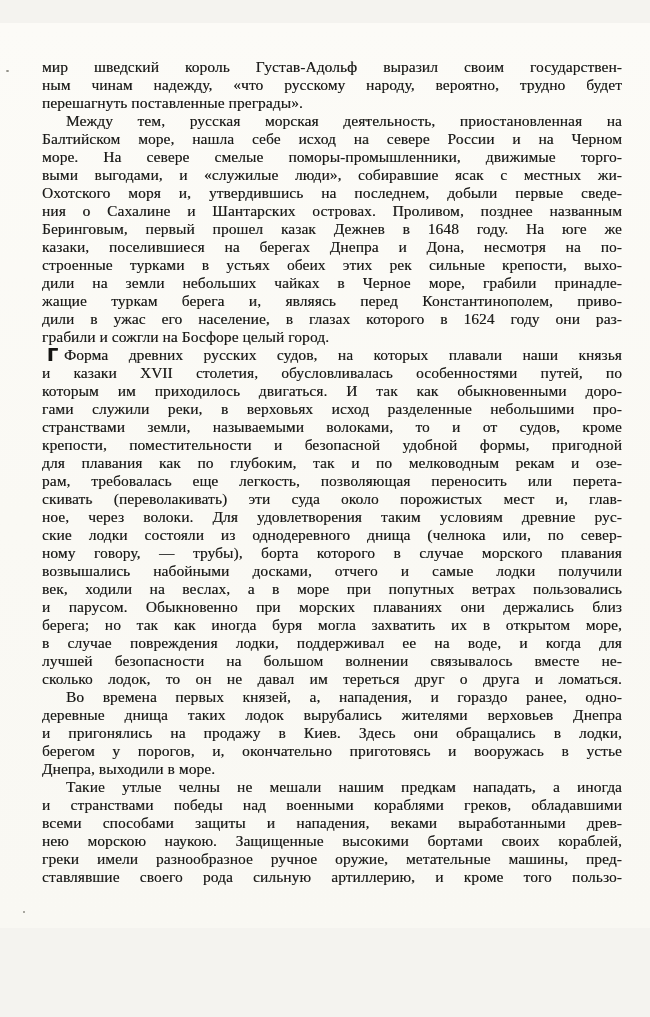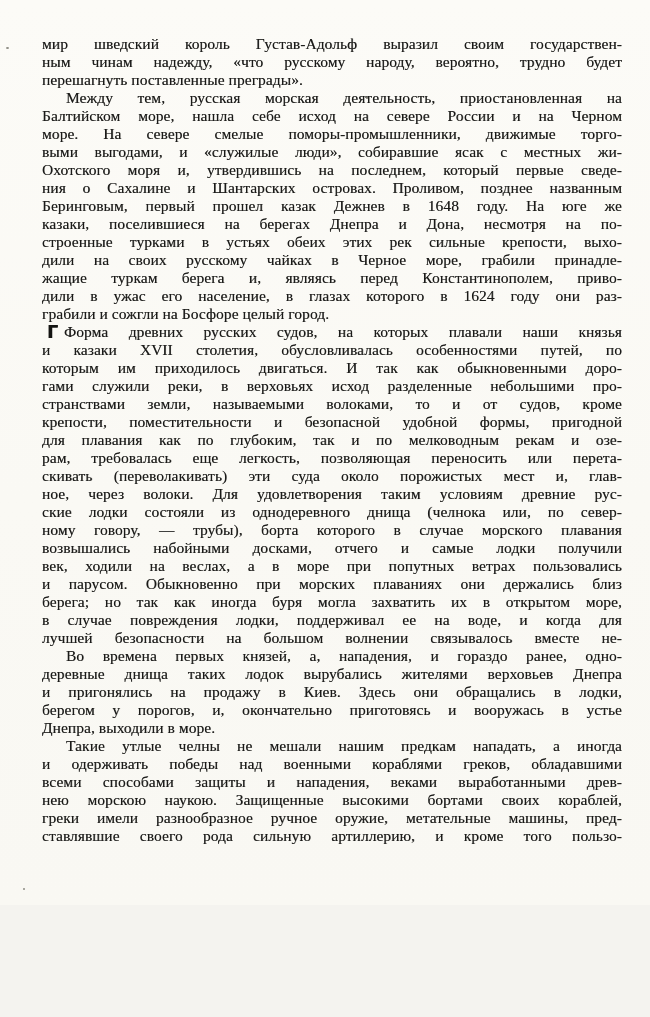--- a/index.html
+++ b/index.html
@@ -11,20 +11,21 @@
     height: 1017px;
     background: #f4f3ef;
     overflow: hidden;
   }
   .page {
     position: relative;
     width: 650px;
     height: 905px;
     background: linear-gradient(180deg, #fcfbf7 0%, #faf9f4 55%, #f9f8f3 100%);
     overflow: hidden;
+    margin-top: 23px;
   }
   .text-col {
     position: absolute;
     left: 42px;
     top: 35px;
     width: 580px;
     font-family: "Liberation Serif", "DejaVu Serif", serif;
     font-size: 15.4px;
     line-height: 18px;
     color: #1a1a18;
@@ -82,26 +83,26 @@
 
 <div class="page">
   <div class="text-col">
       <div class="line">мир шведский король Густав-Адольф выразил своим государствен-</div>
       <div class="line">ным чинам надежду, «что русскому народу, вероятно, трудно будет</div>
       <div class="line par-end">перешагнуть поставленные преграды».</div>
       <div class="line indent">Между тем, русская морская деятельность, приостановленная на</div>
       <div class="line">Балтийском море, нашла себе исход на севере России и на Черном</div>
       <div class="line">море. На севере смелые поморы-промышленники, движимые торго-</div>
       <div class="line">выми выгодами, и «служилые люди», собиравшие ясак с местных жи-</div>
-      <div class="line">Охотского моря и, утвердившись на последнем, который первые сведе-</div>
+      <div class="line">Охотского моря и, утвердившись на последнем, добыли первые сведе-</div>
       <div class="line">ния о Сахалине и Шантарских островах. Проливом, позднее названным</div>
       <div class="line">Беринговым, первый прошел казак Дежнев в 1648 году. На юге же</div>
       <div class="line">казаки, поселившиеся на берегах Днепра и Дона, несмотря на по-</div>
       <div class="line">строенные турками в устьях обеих этих рек сильные крепости, выхо-</div>
-      <div class="line">дили на своих русскому чайках в Черное море, грабили принадле-</div>
+      <div class="line">дили на земли небольших чайках в Черное море, грабили принадле-</div>
       <div class="line">жащие туркам берега и, являясь перед Константинополем, приво-</div>
       <div class="line">дили в ужас его население, в глазах которого в 1624 году они раз-</div>
       <div class="line par-end">грабили и сожгли на Босфоре целый город.</div>
       <div class="line indent has-mark"><span class="pen-mark">Г</span>Форма древних русских судов, на которых плавали наши князья</div>
       <div class="line">и казаки XVII столетия, обусловливалась особенностями путей, по</div>
       <div class="line">которым им приходилось двигаться. И так как обыкновенными доро-</div>
       <div class="line">гами служили реки, в верховьях исход разделенные небольшими про-</div>
       <div class="line">странствами земли, называемыми волоками, то и от судов, кроме</div>
       <div class="line">крепости, поместительности и безопасной удобной формы, пригодной</div>
       <div class="line">для плавания как по глубоким, так и по мелководным рекам и озе-</div>
@@ -109,27 +110,28 @@
       <div class="line">скивать (переволакивать) эти суда около порожистых мест и, глав-</div>
       <div class="line">ное, через волоки. Для удовлетворения таким условиям древние рус-</div>
       <div class="line">ские лодки состояли из однодеревного днища (челнока или, по север-</div>
       <div class="line">ному говору, — трубы), борта которого в случае морского плавания</div>
       <div class="line">возвышались набойными досками, отчего и самые лодки получили</div>
       <div class="line">век, ходили на веслах, а в море при попутных ветрах пользовались</div>
       <div class="line">и парусом. Обыкновенно при морских плаваниях они держались близ</div>
       <div class="line">берега; но так как иногда буря могла захватить их в открытом море,</div>
       <div class="line">в случае повреждения лодки, поддерживал ее на воде, и когда для</div>
       <div class="line">лучшей безопасности на большом волнении связывалось вместе не-</div>
+      <div class="line">сколько лодок, то он не давал им тереться друг о друга и ломаться.</div>
       <div class="line indent">Во времена первых князей, а, нападения, и гораздо ранее, одно-</div>
       <div class="line">деревные днища таких лодок вырубались жителями верховьев Днепра</div>
       <div class="line">и пригонялись на продажу в Киев. Здесь они обращались в лодки,</div>
       <div class="line">берегом у порогов, и, окончательно приготовясь и вооружась в устье</div>
       <div class="line par-end">Днепра, выходили в море.</div>
       <div class="line indent">Такие утлые челны не мешали нашим предкам нападать, а иногда</div>
-      <div class="line">и одерживать победы над военными кораблями греков, обладавшими</div>
+      <div class="line">и странствами победы над военными кораблями греков, обладавшими</div>
       <div class="line">всеми способами защиты и нападения, веками выработанными древ-</div>
       <div class="line">нею морскою наукою. Защищенные высокими бортами своих кораблей,</div>
       <div class="line">греки имели разнообразное ручное оружие, метательные машины, пред-</div>
       <div class="line">ставлявшие своего рода сильную артиллерию, и кроме того пользо-</div>
     </div>
   <div class="page-number">9</div>
   <div class="speck s1"></div>
   <div class="speck s2"></div>
   <div class="speck s3"></div>
   <div class="speck s4"></div>

